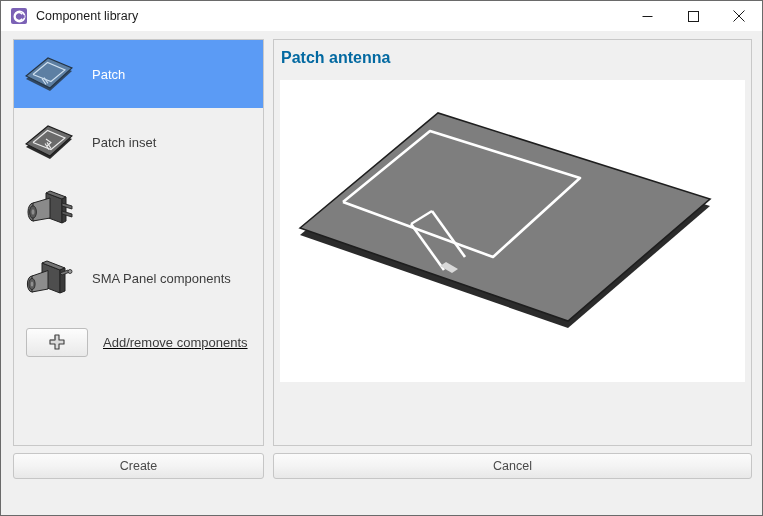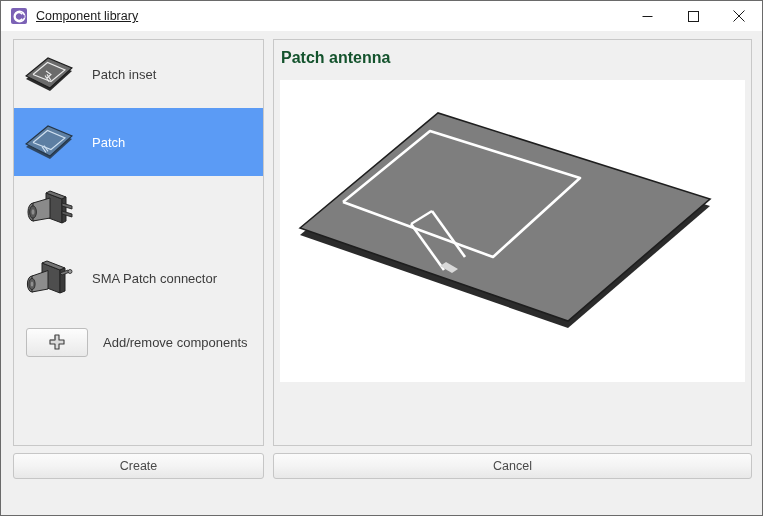--- a/index.html
+++ b/index.html
@@ -41,21 +41,20 @@
     align-items: center;
     justify-content: center;
     flex: 0 0 auto;
   }
   .app-icon svg { display: block; }
   .title-text {
     margin-left: 9px;
     font-size: 12.5px;
     color: #1a1a1a;
     white-space: nowrap;
-    text-decoration: underline;
   }
   .win-controls {
     position: absolute;
     right: 0; top: 0;
     height: 30px;
     display: flex;
   }
   .win-btn {
     width: 46px; height: 30px;
     display: flex;
@@ -112,20 +111,21 @@
     color: #ffffff;
   }
 
   
   .addrow {
     height: 60px;
     display: flex;
     align-items: center;
     padding-left: 12px;
     box-sizing: border-box;
+    text-decoration: underline;
   }
   .add-btn {
     width: 62px; height: 29px;
     box-sizing: border-box;
     border: 1px solid #bdbdbd;
     border-radius: 3px;
     background: linear-gradient(to bottom, #fdfdfd 0%, #f3f3f3 50%, #e9e9e9 100%);
     display: flex;
     align-items: center;
     justify-content: center;
@@ -145,21 +145,21 @@
     width: 479px; height: 407px;
     box-sizing: border-box;
     border: 1px solid #c8c8c8;
     background: #f0f0f0;
   }
   .detail-title {
     position: absolute;
     left: 7px; top: 9px;
     font-size: 16px;
     font-weight: bold;
-    color: #14532d;
+    color: #0369a1;
   }
   .preview-box {
     position: absolute;
     left: 6px; top: 40px;
     width: 465px; height: 302px;
     background: #ffffff;
     overflow: hidden;
   }
   .preview-box svg { display: block; }
   .detail-desc {
@@ -226,52 +226,52 @@
           <line x1="11.5" y1="0.5" x2="0.5" y2="11.5" stroke="#1a1a1a" stroke-width="1"></line>
         </svg>
       </button>
     </div>
   </div>
 
   <div class="content">
 
     <div class="list-panel">
 
+      <div class="list-item selected">
+        <span class="thumb">
+          <svg width="58" height="50" viewBox="0 0 58 50">
+
+            <polygon points="6,30 28,12 52,22 30,42" fill="#2f4763"></polygon>
+
+            <polygon points="6,27 28,9 52,19 30,39" fill="#5d7fa3" stroke="#253545" stroke-width="1.1"></polygon>
+
+            <polyline points="13,25.5 27.5,13.5 45,21 31,32.5 13,25.5" fill="none" stroke="#cfe0f0" stroke-width="1.1"></polyline>
+
+            <line x1="22" y1="29.6" x2="26" y2="35.5" stroke="#cfe0f0" stroke-width="1.1"></line>
+            <line x1="24" y1="28.5" x2="28" y2="34.4" stroke="#cfe0f0" stroke-width="1.1"></line>
+          </svg>
+        </span>
+        <span class="list-label">Patch</span>
+      </div>
+
       <div class="list-item">
         <span class="thumb">
           <svg width="58" height="50" viewBox="0 0 58 50">
             <polygon points="6,30 28,12 52,22 30,42" fill="#2b2b2b"></polygon>
             <polygon points="6,27 28,9 52,19 30,39" fill="#6b6b6b" stroke="#1d1d1d" stroke-width="1.1"></polygon>
             <polyline points="13,25.5 27.5,13.5 45,21 31,32.5 13,25.5" fill="none" stroke="#ebebeb" stroke-width="1.1"></polyline>
 
             <polyline points="26,22 31,25.5 27,29" fill="none" stroke="#ebebeb" stroke-width="1.1"></polyline>
             <line x1="25" y1="26.5" x2="29" y2="32.6" stroke="#ebebeb" stroke-width="1.1"></line>
             <line x1="27" y1="25.4" x2="31" y2="31.5" stroke="#ebebeb" stroke-width="1.1"></line>
           </svg>
         </span>
         <span class="list-label">Patch inset</span>
       </div>
 
-      <div class="list-item selected">
-        <span class="thumb">
-          <svg width="58" height="50" viewBox="0 0 58 50">
-
-            <polygon points="6,30 28,12 52,22 30,42" fill="#2f4763"></polygon>
-
-            <polygon points="6,27 28,9 52,19 30,39" fill="#5d7fa3" stroke="#253545" stroke-width="1.1"></polygon>
-
-            <polyline points="13,25.5 27.5,13.5 45,21 31,32.5 13,25.5" fill="none" stroke="#cfe0f0" stroke-width="1.1"></polyline>
-
-            <line x1="22" y1="29.6" x2="26" y2="35.5" stroke="#cfe0f0" stroke-width="1.1"></line>
-            <line x1="24" y1="28.5" x2="28" y2="34.4" stroke="#cfe0f0" stroke-width="1.1"></line>
-          </svg>
-        </span>
-        <span class="list-label">Patch</span>
-      </div>
-
       <div class="list-item">
         <span class="thumb">
           <svg width="58" height="50" viewBox="0 0 58 50">
 
             <polygon points="26,8 42,14 42,38 26,32" fill="#4b4b4b" stroke="#222" stroke-width="1"></polygon>
             <polygon points="26,8 30,6 46,12 42,14" fill="#6f6f6f" stroke="#222" stroke-width="1"></polygon>
             <polygon points="42,14 46,12 46,36 42,38" fill="#3a3a3a" stroke="#222" stroke-width="1"></polygon>
 
             <polygon points="42,18 52,21 52,24 42,21" fill="#6a6a6a" stroke="#222" stroke-width="0.9"></polygon>
             <polygon points="42,26 52,29 52,32 42,29" fill="#5a5a5a" stroke="#222" stroke-width="0.9"></polygon>
@@ -294,21 +294,21 @@
 
             <polygon points="40,20 48,17 50,19 42,22" fill="#777" stroke="#222" stroke-width="0.8"></polygon>
             <circle cx="50" cy="18.5" r="2" fill="#9a9a9a" stroke="#222" stroke-width="0.8"></circle>
 
             <ellipse cx="12" cy="31" rx="4.6" ry="8" fill="#767676" stroke="#222" stroke-width="1"></ellipse>
             <polygon points="12,23 28,17.5 28,36 12,39" fill="#8d8d8d" stroke="#222" stroke-width="1"></polygon>
             <ellipse cx="12" cy="31" rx="3.1" ry="5.6" fill="#5c5c5c" stroke="#2a2a2a" stroke-width="0.9"></ellipse>
             <ellipse cx="12" cy="31" rx="1.3" ry="2.5" fill="#909090"></ellipse>
           </svg>
         </span>
-        <span class="list-label">SMA Patch connector</span>
+        <span class="list-label">SMA Panel components</span>
       </div>
 
       <div class="addrow">
         <button class="add-btn">
           <span>
             <svg width="18" height="18" viewBox="0 0 18 18">
               <polygon points="7,2 11,2 11,7 16,7 16,11 11,11 11,16 7,16 7,11 2,11 2,7 7,7" fill="#dcdcdc" stroke="#3c3c3c" stroke-width="1.1" stroke-linejoin="round"></polygon>
               <polyline points="7,2 7,7 2,7" fill="none" stroke="#6e6e6e" stroke-width="0.9"></polyline>
             </svg>
           </span>

